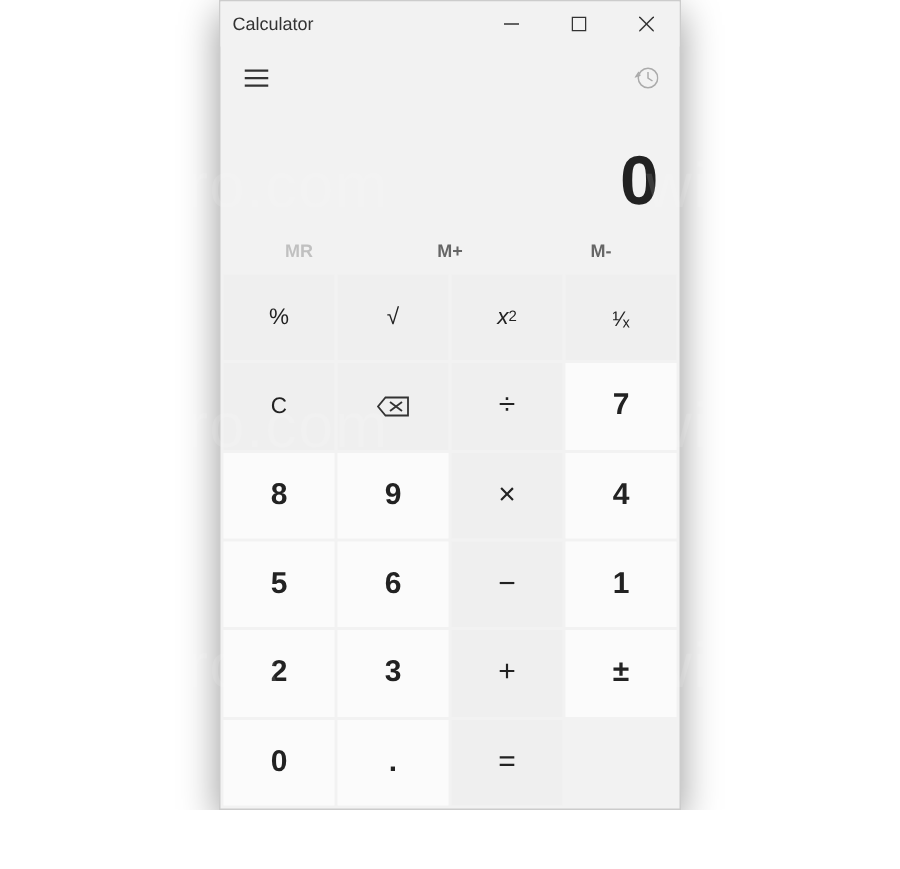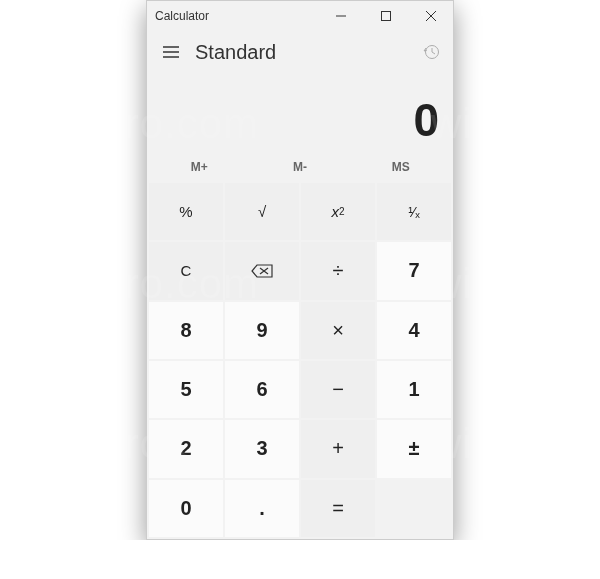--- a/index.html
+++ b/index.html
@@ -173,38 +173,37 @@
   </div>
 
   <div class="header">
     <div class="hamburger">
       <svg viewBox="0 0 16 12">
         <line x1="0" y1="1" x2="16" y2="1" stroke="#333" stroke-width="1.5"></line>
         <line x1="0" y1="6" x2="16" y2="6" stroke="#333" stroke-width="1.5"></line>
         <line x1="0" y1="11" x2="16" y2="11" stroke="#333" stroke-width="1.5"></line>
       </svg>
     </div>
-    <div class="mode-title">Standard</div>
     <div class="history-btn">
       <svg viewBox="0 0 16 16">
         <circle cx="9" cy="8" r="6.5" fill="none" stroke="#666" stroke-width="1"></circle>
         <polyline points="9,4 9,8 12,10" fill="none" stroke="#666" stroke-width="1"></polyline>
         <polyline points="3,4 1,7 4,6" fill="none" stroke="#666" stroke-width="1"></polyline>
       </svg>
     </div>
   </div>
 
   <div class="display">
     <span>0</span>
   </div>
 
   <div class="memory-row">
+    <div class="mem-btn disabled">MR</div>
     <div class="mem-btn">M+</div>
     <div class="mem-btn">M-</div>
-    <div class="mem-btn">MS</div>
   </div>
 
   <div class="keypad">
     <div class="key fn">%</div>
     <div class="key fn">√</div>
     <div class="key fn">
         <span style="font-style:italic">x</span>
         <span class="sup">2</span>
       </div>
     <div class="key fn">

